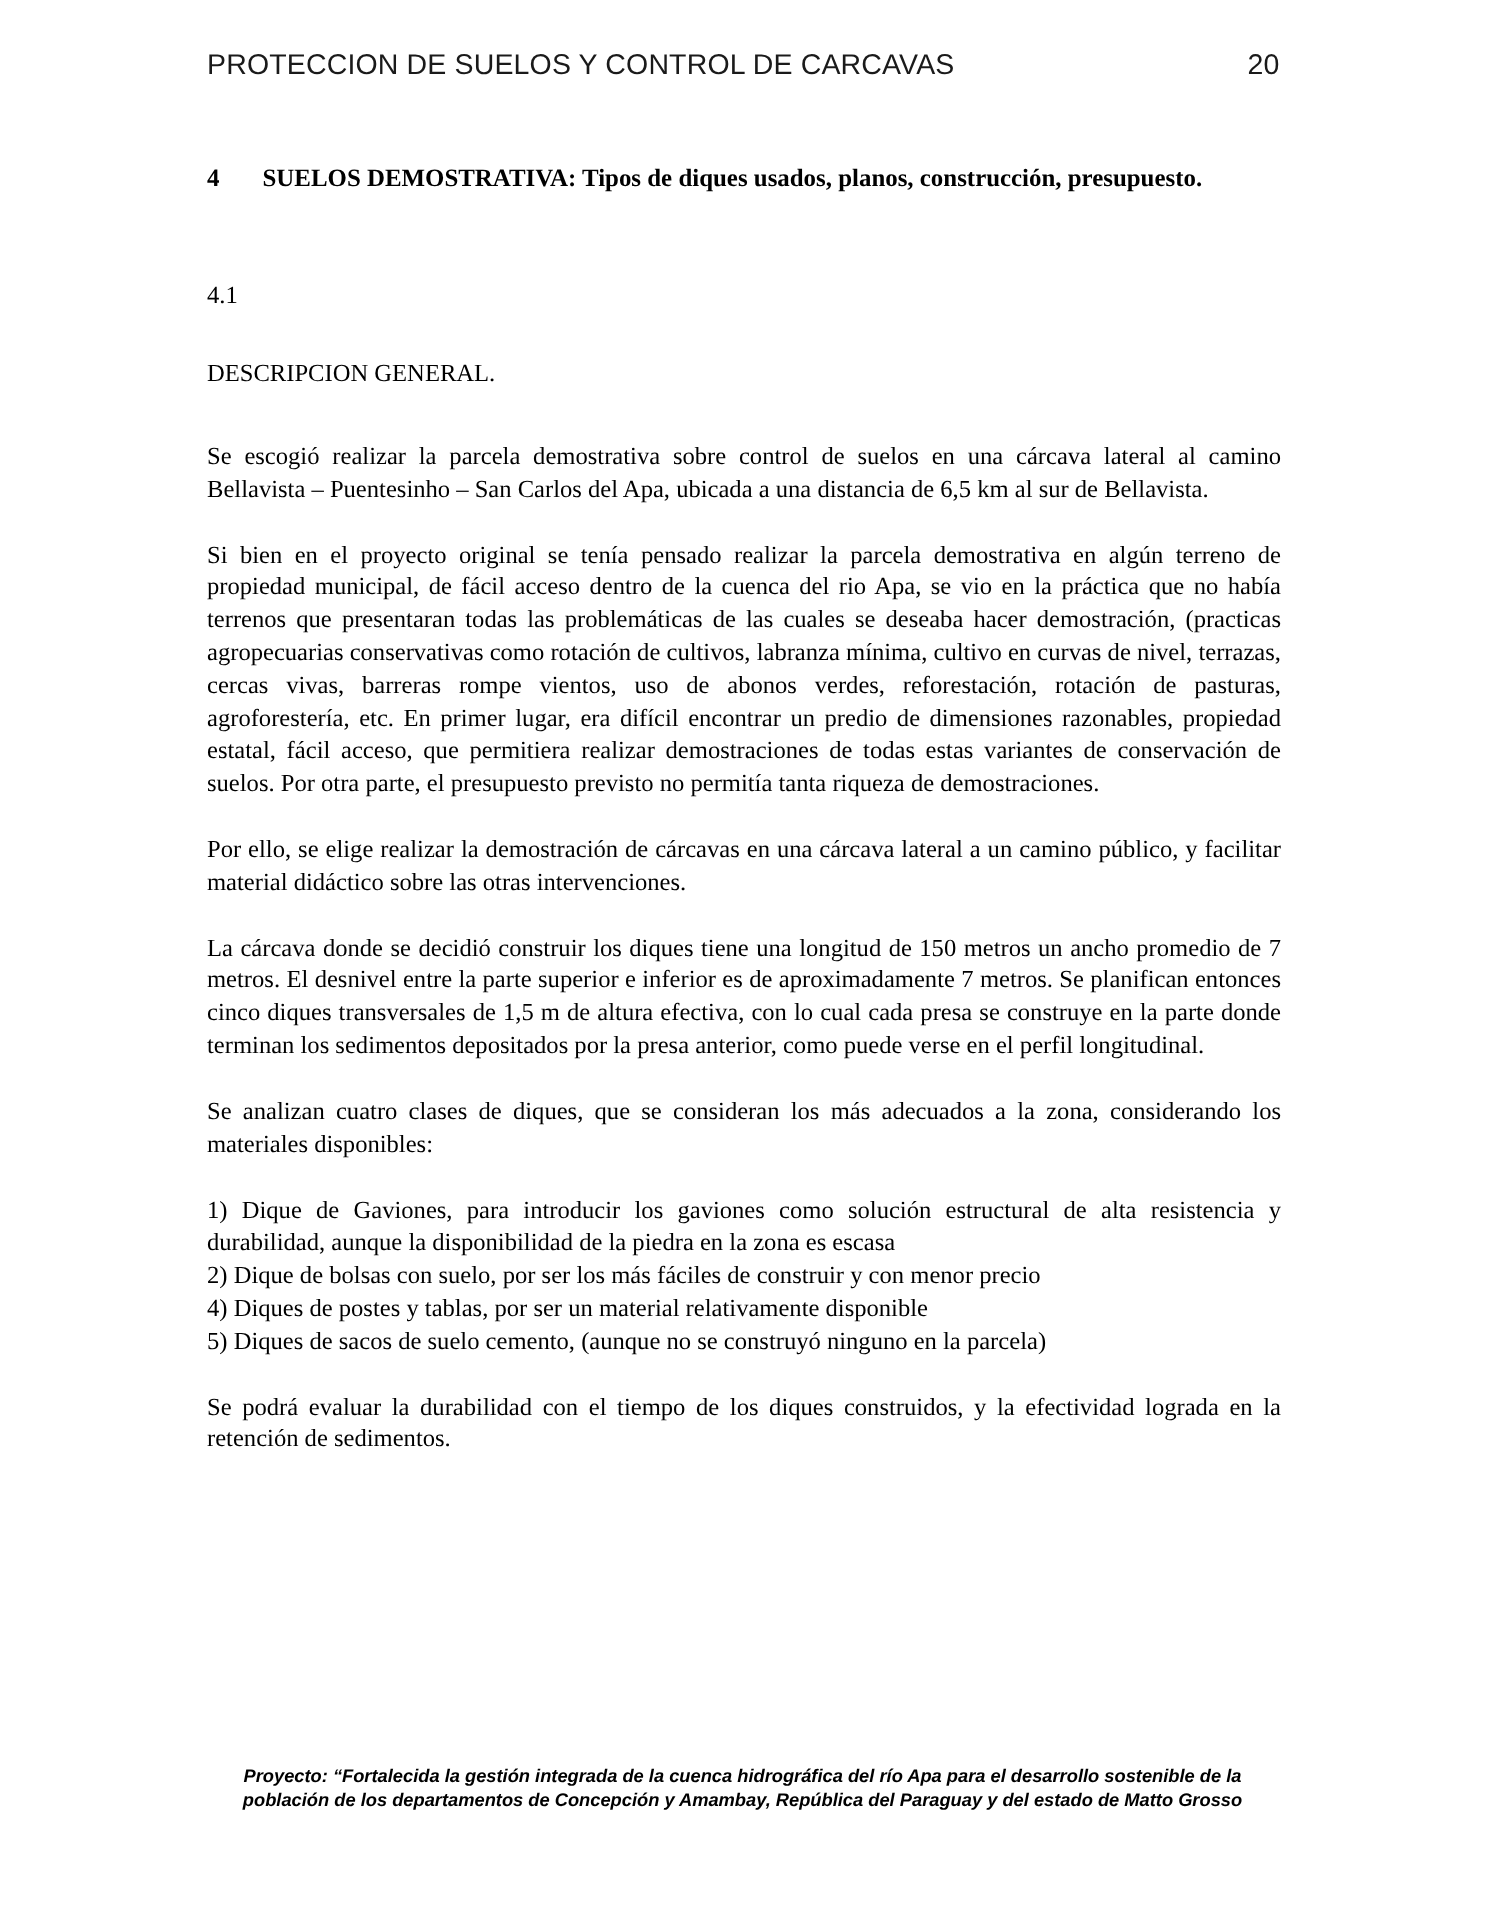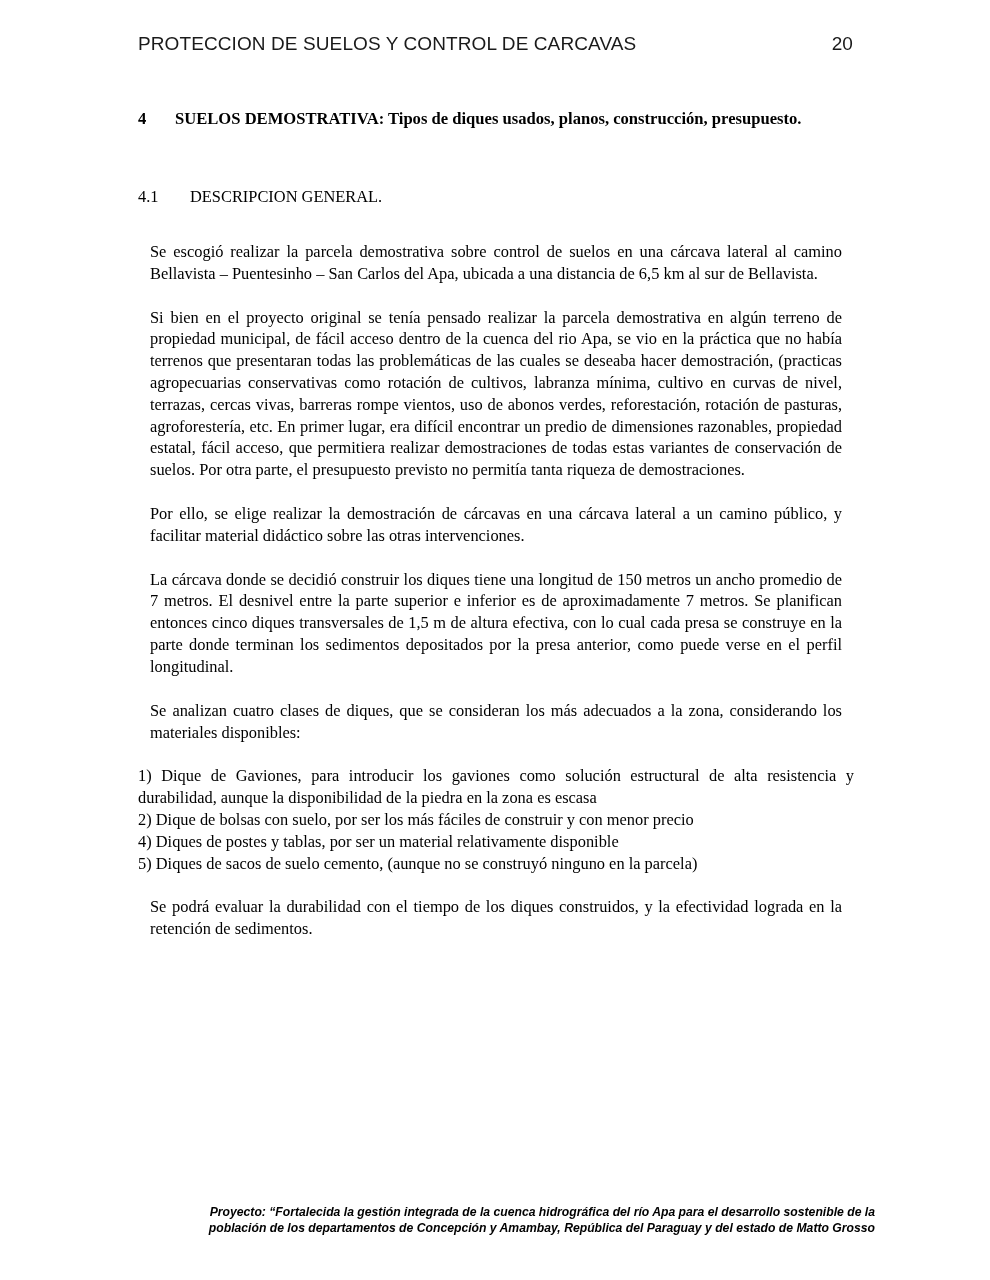--- a/index.html
+++ b/index.html
@@ -56,28 +56,29 @@
   }
   .h-section .txt {
     flex: 1 1 auto;
   }
 
   .h-sub {
     margin-top: 56px;
     font-size: 16.4px;
     display: flex;
     align-items: flex-start;
+    flex-direction: column;
   }
   .h-sub .num {
     width: 52px;
     flex: 0 0 52px;
   }
 
   p.para {
-    margin: 12px;
+    margin: 0;
     text-align: justify;
     text-justify: inter-word;
   }
   p.para.first { margin-top: 33px; }
   p.gap { margin-top: 22px; }
 
   .list-block {
     margin-top: 22px;
     text-align: justify;
   }
@@ -86,28 +87,27 @@
     text-align: justify;
     text-justify: inter-word;
   }
   .list-block .li.nojust { text-align: left; }
 
   .footer {
     position: absolute;
     left: 115px;
     top: 1176px;
     width: 760px;
-    text-align: right;
+    text-align: center;
     font-family: "Liberation Sans", sans-serif;
     font-style: italic;
     font-weight: bold;
     font-size: 12.2px;
     line-height: 1.35;
     color: #000000;
-    margin-top: 28px;
   }
   .footer div { white-space: nowrap; }
 </style>
 </head>
 <body>
 
 <div class="page">
 
   <div class="header">
     <span class="header-title">PROTECCION DE SUELOS Y CONTROL DE CARCAVAS</span>

